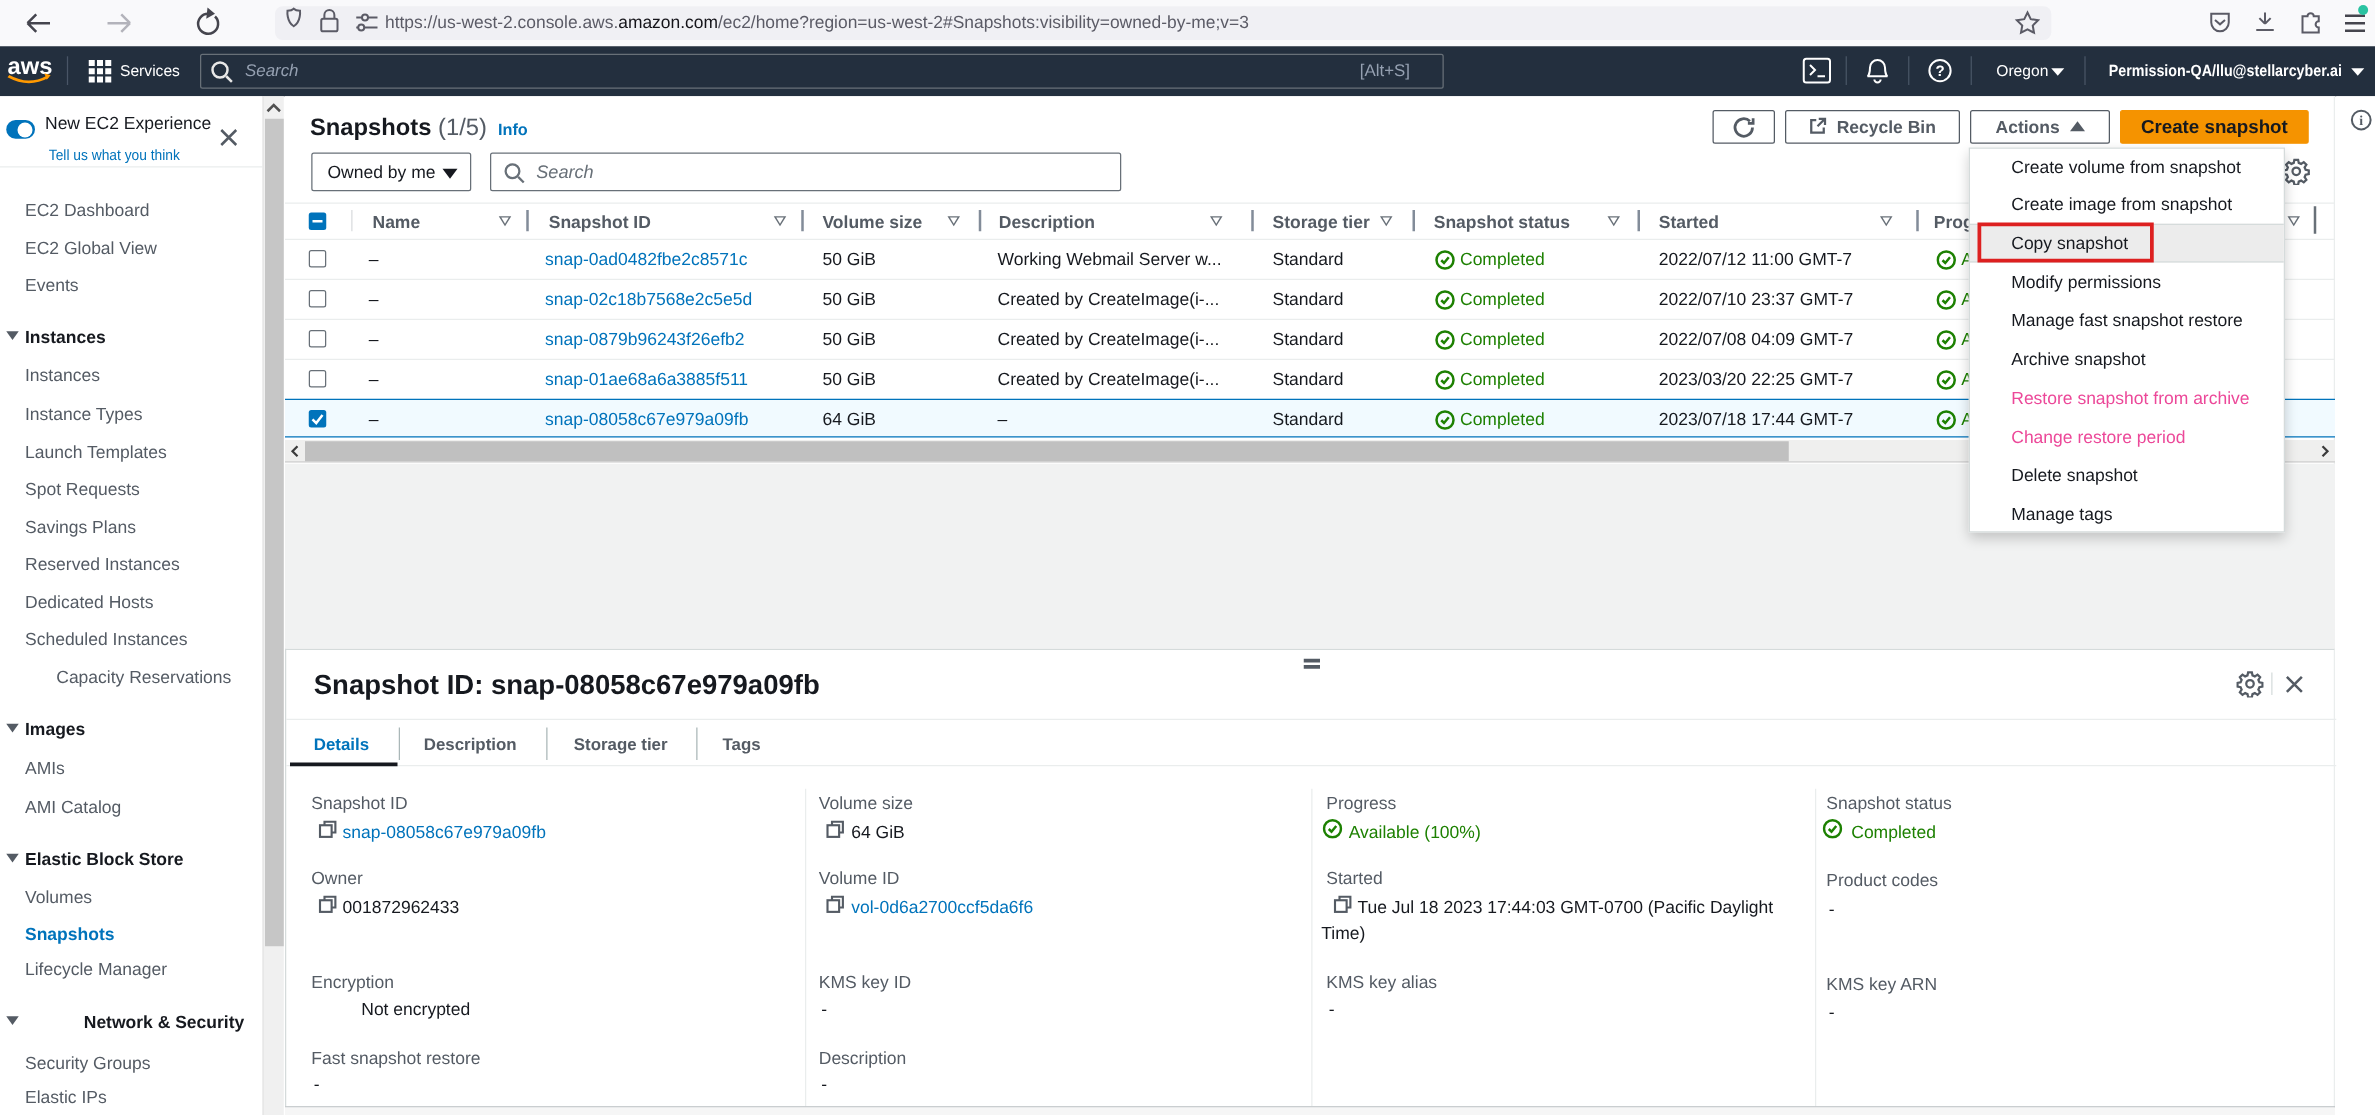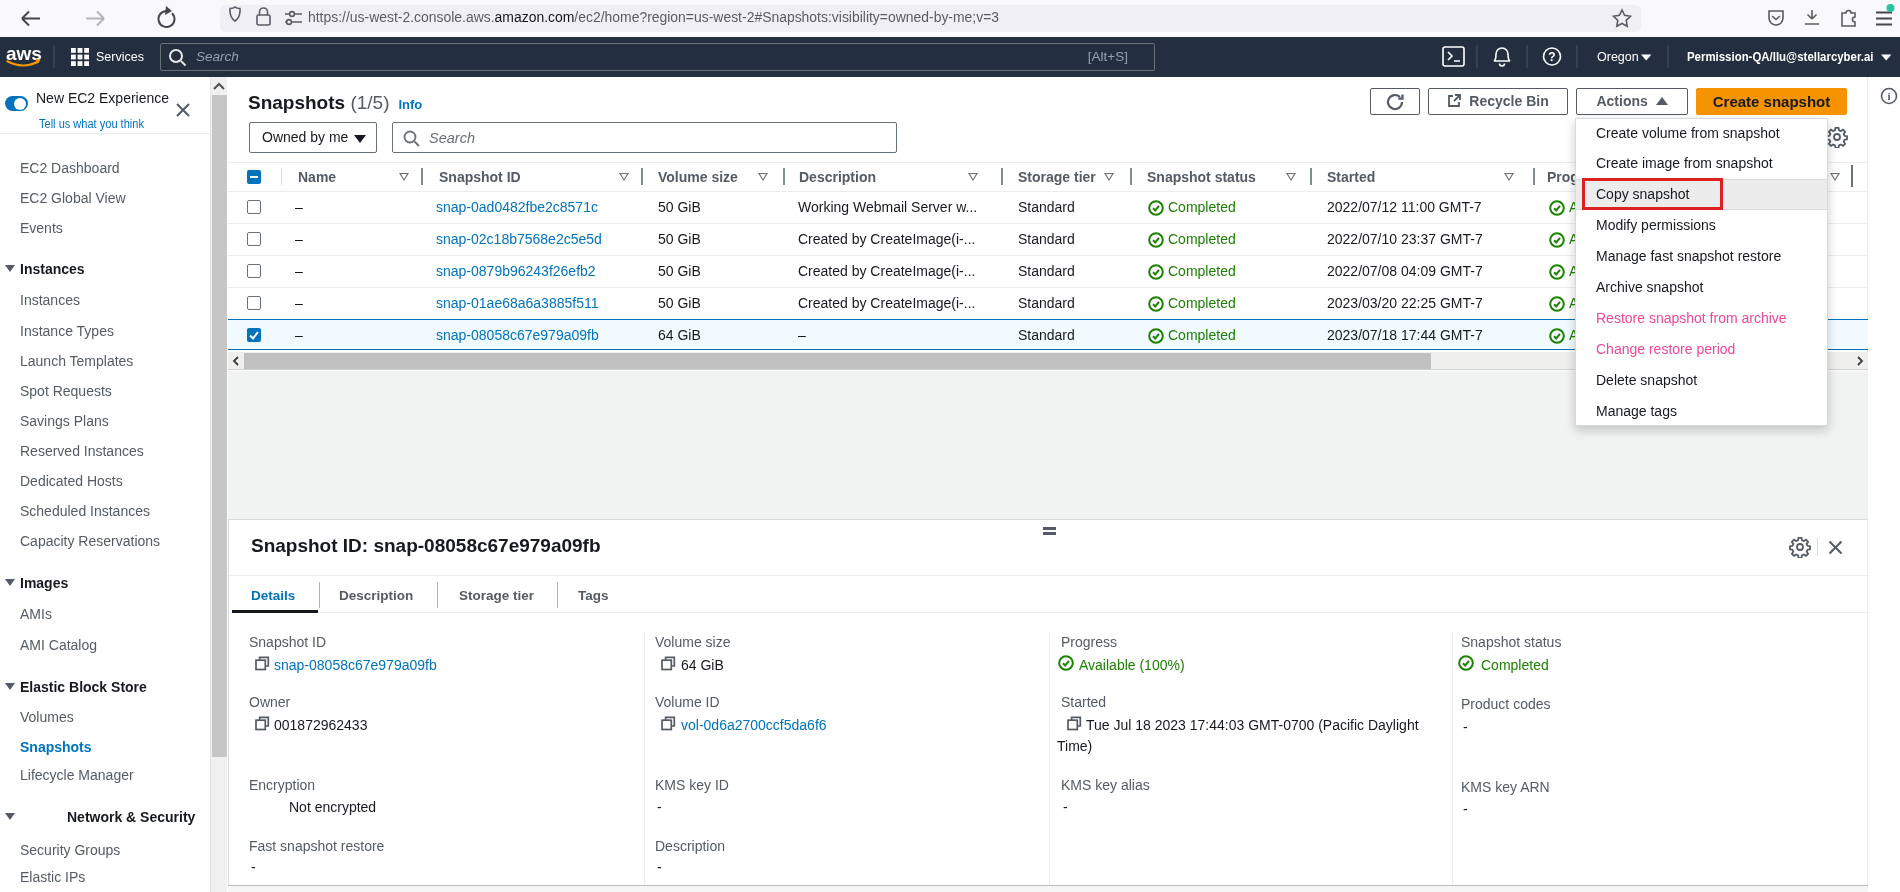--- a/index.html
+++ b/index.html
@@ -41,21 +41,21 @@
 .btn { position:absolute; height:27px; border:1px solid #545b64; border-radius:2px; background:#fff; color:#545b64; font-weight:bold; font-size:14px; text-align:center; }
 
 
 #detail { position:absolute; left:228px; top:519px; width:1640px; height:366px; background:#fff; border-top:1px solid #d5dbdb; border-left:1px solid #d5dbdb; border-right:1px solid #eaeded; }
 .dlabel { position:absolute; font-size:14px; color:#545b64; white-space:nowrap; }
 .dvalue { position:absolute; font-size:14px; color:#16191f; white-space:nowrap; }
 .dvalue.link { color:#0073bb; }
 
 
 #menu { position:absolute; left:1575px; top:118px; width:253px; height:308px; background:#fff; border:1px solid #d5dbdb; box-shadow:0 4px 10px rgba(0,0,0,0.2); z-index:50; }
-.mitem { position:absolute; left:20px; font-size:14px; color:#16191f; white-space:nowrap; }
+.mitem { position:absolute; left:33px; font-size:14px; color:#16191f; white-space:nowrap; }
 .mdis { color:#ec4899; }
 </style>
 </head>
 <body>
 <svg width="0" height="0" style="position:absolute">
   <defs>
     <g id="gc">
       <circle cx="8" cy="8" r="6.8" fill="none" stroke="#1d8102" stroke-width="2"></circle>
       <path d="M5 8.2 L7.2 10.4 L11 5.8" fill="none" stroke="#1d8102" stroke-width="2"></path>
     </g>
@@ -189,21 +189,21 @@
   <div class="tri" style="top:188px;"></div>
   <div class="sidehead" style="top:184px;">Instances</div>
   <div class="sideitem" style="top:215px;">Instances</div>
   <div class="sideitem" style="top:246px;">Instance Types</div>
   <div class="sideitem" style="top:276px;">Launch Templates</div>
   <div class="sideitem" style="top:306px;">Spot Requests</div>
   <div class="sideitem" style="top:336px;">Savings Plans</div>
   <div class="sideitem" style="top:366px;">Reserved Instances</div>
   <div class="sideitem" style="top:396px;">Dedicated Hosts</div>
   <div class="sideitem" style="top:426px;">Scheduled Instances</div>
-  <div class="sideitem" style="top:456px;">Capacity Reservations</div>
+  <div class="sideitem" style="top:456px;margin-left:25px;">Capacity Reservations</div>
 
   <div class="tri" style="top:502px;"></div>
   <div class="sidehead" style="top:498px;">Images</div>
   <div class="sideitem" style="top:529px;">AMIs</div>
   <div class="sideitem" style="top:560px;">AMI Catalog</div>
 
   <div class="tri" style="top:606px;"></div>
   <div class="sidehead" style="top:602px;">Elastic Block Store</div>
   <div class="sideitem" style="top:632px;">Volumes</div>
   <div class="sideitem" style="top:662px;color:#0073bb;font-weight:bold;">Snapshots</div>
@@ -401,21 +401,21 @@
     <circle cx="20" cy="10" r="7.5" fill="none" stroke="#545b64" stroke-width="1.6"></circle>
     <text x="20" y="14" fill="#545b64" font-size="11" font-weight="bold" text-anchor="middle" font-family="Liberation Serif">i</text>
   </svg>
 </div>
 
 <div id="detail">
 
   <div class="abs" style="left:814px;top:7px;width:13px;height:2.5px;background:#545b64;"></div>
   <div class="abs" style="left:814px;top:12px;width:13px;height:2.5px;background:#545b64;"></div>
 
-  <div class="abs" style="left:22px;top:15px;font-size:19px;font-weight:bold;color:#16191f;">Snapshot ID: snap-08058c67e979a09fb</div>
+  <div class="abs" style="left:22px;top:15px;font-size:22px;font-weight:bold;color:#16191f;">Snapshot ID: snap-08058c67e979a09fb</div>
 
   <svg class="abs" style="left:1560px;top:16px" width="22" height="22" viewBox="0 0 22 22">
         <path d="M11 1.8 l1.5 0 .5 2.5 1.9 .8 2.1-1.4 2.1 2.1-1.4 2.1 .8 1.9 2.5 .5 0 3 -2.5 .5-.8 1.9 1.4 2.1-2.1 2.1-2.1-1.4-1.9 .8-.5 2.5-3 0-.5-2.5-1.9-.8-2.1 1.4-2.1-2.1 1.4-2.1-.8-1.9-2.5-.5 0-3 2.5-.5 .8-1.9-1.4-2.1 2.1-2.1 2.1 1.4 1.9-.8 .5-2.5 z" fill="none" stroke="#545b64" stroke-width="1.8"></path>
         <circle cx="11" cy="11" r="3" fill="none" stroke="#545b64" stroke-width="1.8"></circle>
       </svg>
   <div class="abs" style="left:1588px;top:18px;width:1px;height:18px;background:#d5dbdb;"></div>
   <svg class="abs" style="left:1599px;top:20px" width="15" height="15">
         <path d="M1.5 1.5 L13.5 13.5 M13.5 1.5 L1.5 13.5" stroke="#545b64" stroke-width="2" fill="none"></path>
       </svg>
 

